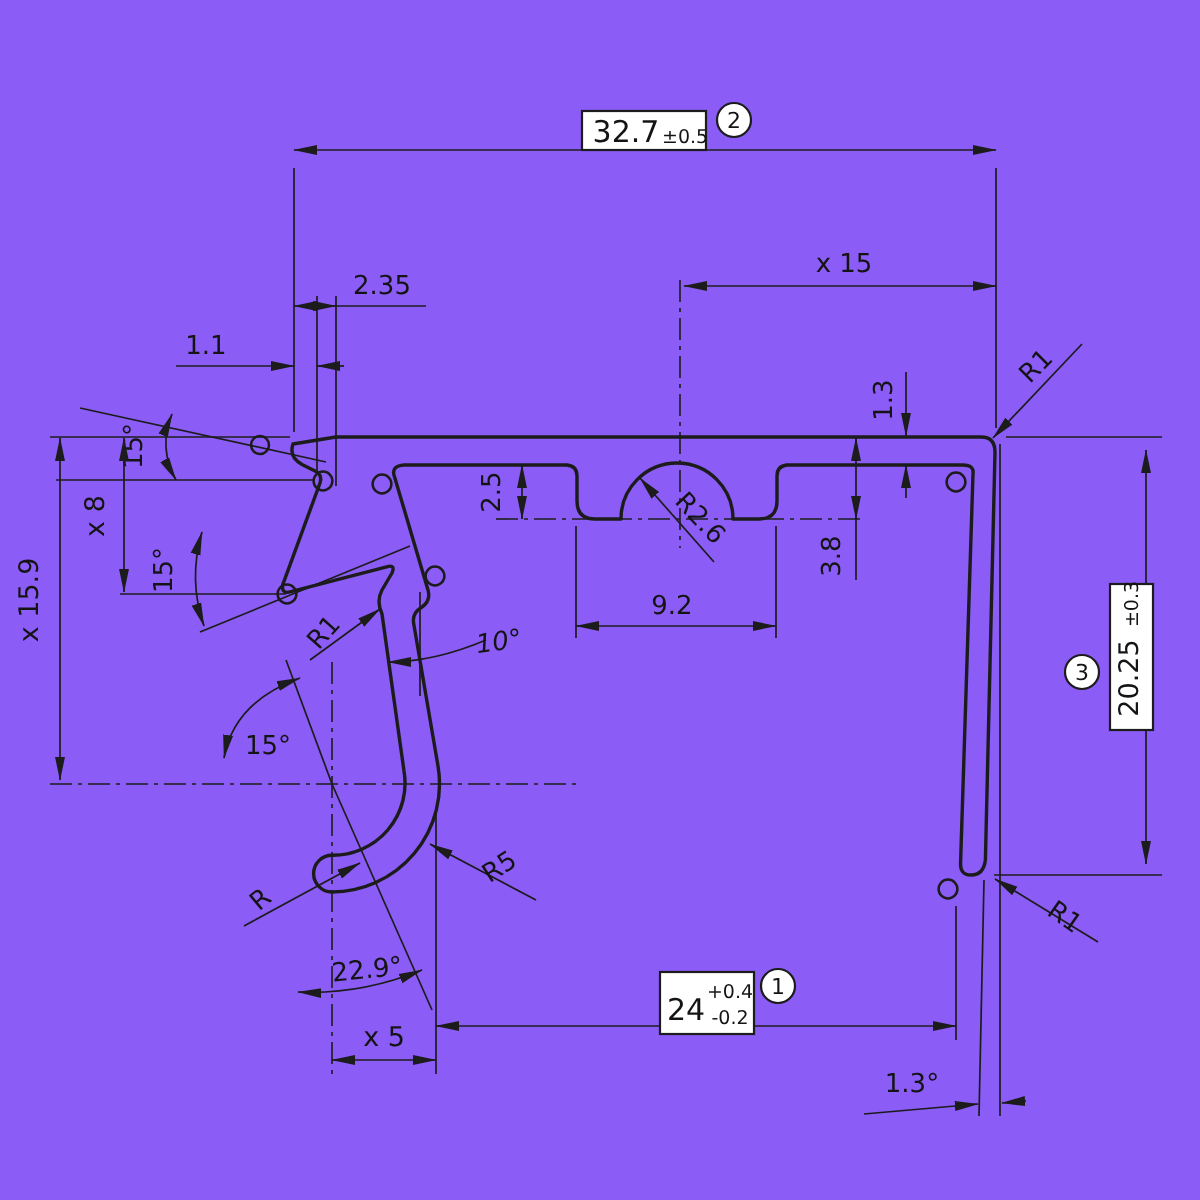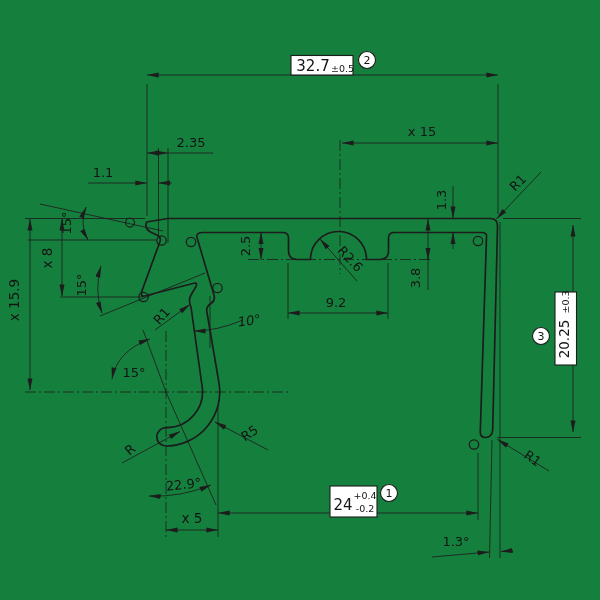--- a/index.html
+++ b/index.html
@@ -1,16 +1,16 @@
 <!DOCTYPE html>
 <html><head>
 <meta charset="utf-8">
 <style>
   html,body{margin:0;padding:0;background:#ffffff;}
-  .stage{width:600px;height:600px;position:relative;background:#15803d;overflow:hidden;}
+  .stage{width:600px;height:600px;position:relative;background:#8b5cf6;overflow:hidden;}
   svg{display:block;}
   .prof{fill:none;stroke:#1c1c1c;stroke-width:1.7;stroke-linejoin:round;}
   .thin{fill:none;stroke:#1c1c1c;stroke-width:0.85;}
   .cl{fill:none;stroke:#1c1c1c;stroke-width:0.8;stroke-dasharray:11 3 2 3;}
   .hole{fill:none;stroke:#1c1c1c;stroke-width:1.25;}
   .box{fill:#ffffff;stroke:#1c1c1c;stroke-width:1.1;}
   .balloon{fill:#ffffff;stroke:#1c1c1c;stroke-width:1.1;}
   text{fill:#141414;font-family:"DejaVu Sans",sans-serif;font-size:13px;}
   .t15{font-size:15px;}
   .t14{font-size:13.5px;}

